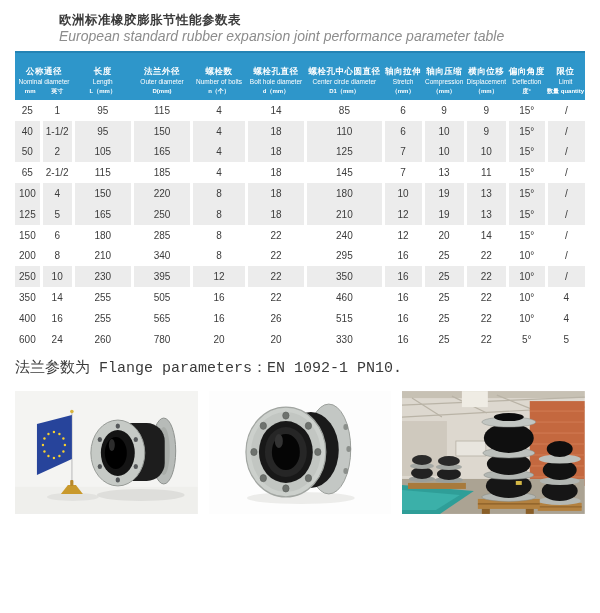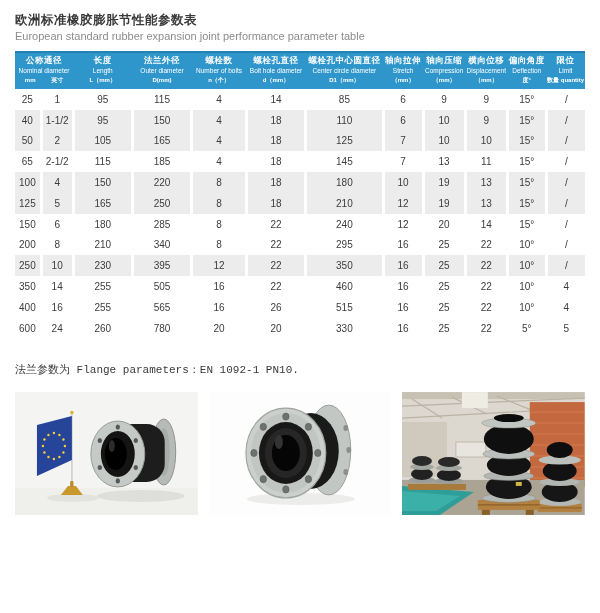--- a/index.html
+++ b/index.html
@@ -1,47 +1,47 @@
 <!DOCTYPE html>
 <html><head>
 <meta charset="utf-8">
 <style>
   html,body{margin:0;padding:0;background:#fff;}
   body{
     width:600px;height:613px;overflow:hidden;position:relative;
     font-family:"Liberation Sans","DejaVu Sans",sans-serif;
     -webkit-font-smoothing:antialiased;
   }
-  .title-block{padding:13px 15px 0 15px;}
+  .title-block{padding:13px 15px 0 15px;margin-left:44px;}
   .title-zh{font-size:12.5px;font-weight:bold;color:#3a3a3a;line-height:15px;letter-spacing:.5px;}
-  .title-en{font-size:11px;color:#8c8c8c;line-height:15px;margin-top:1px;}
+  .title-en{font-size:14px;color:#8c8c8c;line-height:15px;margin-top:1px;font-style:italic;}
 
   table.param{
     width:570px;margin:7px 15px 0 15px;
     border-collapse:collapse;table-layout:fixed;
   }
   thead th{
     background:#2e96ca;color:#fff;vertical-align:middle;
-    padding:2px 0 5px 0;border-top:2px solid #2383b4;
+    padding:13px 0 5px 0;border-top:2px solid #2383b4;
     font-weight:normal;
   }
   .h-zh{font-size:8.5px;font-weight:bold;letter-spacing:.5px;line-height:10px;}
   .h-en{font-size:6.5px;line-height:8px;margin-top:2px;}
   .h-unit{font-size:6px;line-height:7px;margin-top:2px;font-weight:bold;}
   .h-unit-split{display:flex;justify-content:space-around;padding:0 2px;}
   tbody td{
     height:20.8px;padding:0;text-align:center;vertical-align:middle;
     font-size:10px;color:#3c3c3c;background:#fff;
     border-right:3px solid #fff;
   }
   tbody td:last-child{border-right:none;}
   tbody tr.stripe td{background:#ececec;}
 
   .footnote{
-    margin:24px 15px 0 15px;font-size:11px;color:#3a3a3a;
+    margin:12px 15px 0 15px;font-size:15px;color:#3a3a3a;
     font-family:"Liberation Mono","DejaVu Sans",monospace;line-height:14px;
   }
   .photos{display:flex;gap:11px;margin:15px 15px 0 15px;}
   .photo{flex:1;height:123px;overflow:hidden;background:#f4f4f2;}
   .photo svg{display:block;width:100%;height:100%;}
 </style>
 </head>
 <body>
 
 <div class="title-block">

